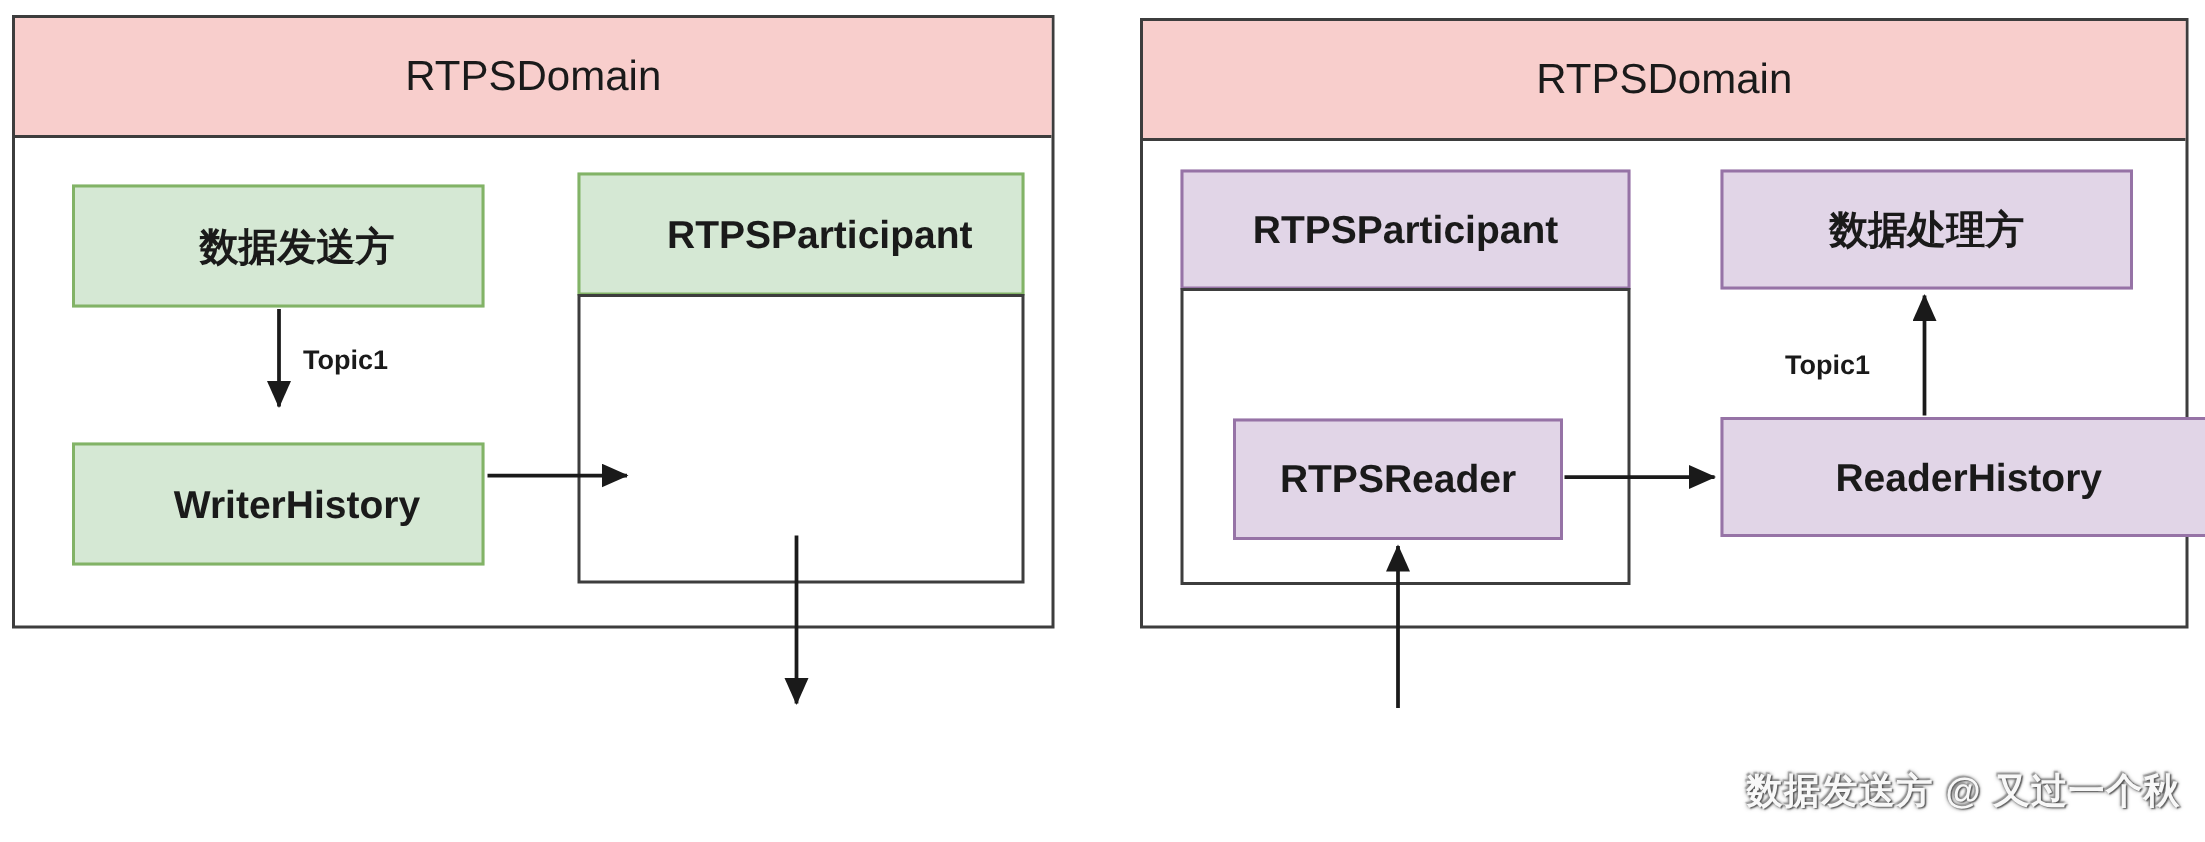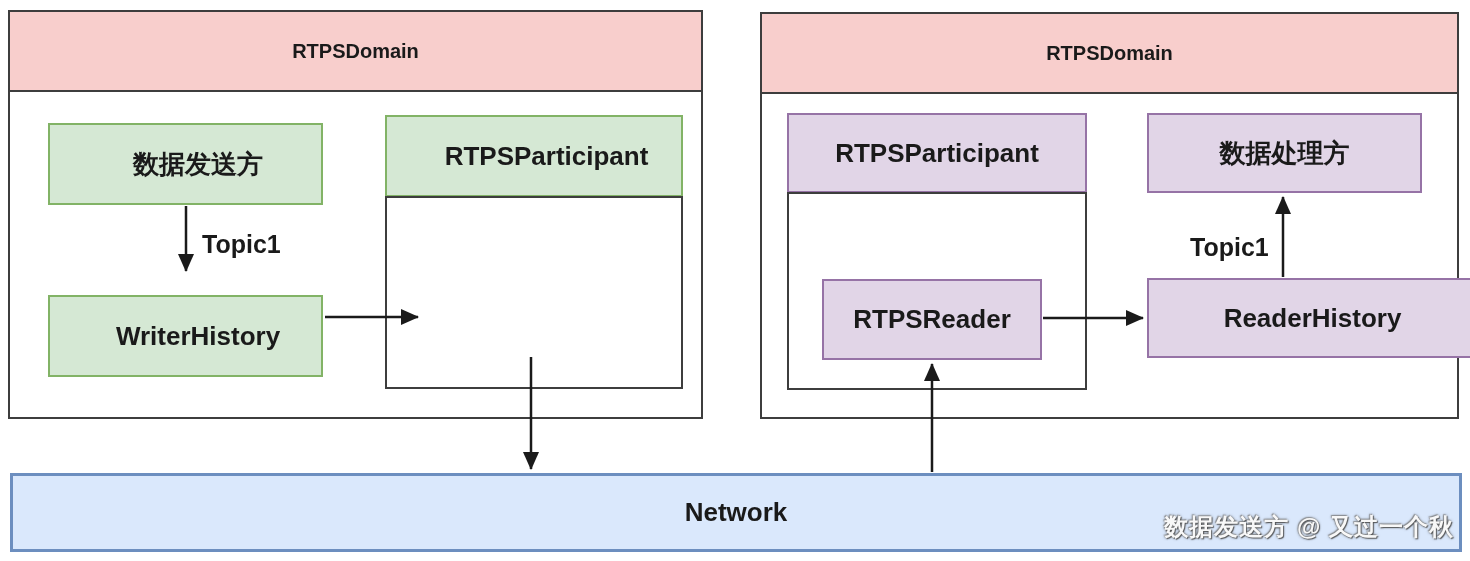--- a/index.html
+++ b/index.html
@@ -24,27 +24,27 @@
   }
   .abs{position:absolute;box-sizing:border-box;}
   .center{display:flex;align-items:center;justify-content:center;text-align:center;}
   .bold{font-weight:bold;color:var(--text-color);}
 
   .domain-box{border:2px solid var(--domain-border);background:#ffffff;}
   .domain-header{
     position:absolute;left:0;top:0;right:0;height:78px;
     background:var(--domain-header-fill);
     border-bottom:2px solid var(--domain-border);
-    font-size:20px;font-weight:bold;color:var(--text-color);
+    font-size:28px;font-weight:normal;color:var(--text-color);
     display:flex;align-items:center;justify-content:center;
   }
   .green-box{background:var(--green-fill);border:2px solid var(--green-border);font-size:26px;padding-left:25px;}
   .purple-box{background:var(--purple-fill);border:2px solid var(--purple-border);font-size:26px;}
   .participant-body{border:2px solid var(--domain-border);background:transparent;}
-  .topic-label{font-size:25px;font-weight:bold;color:var(--text-color);white-space:nowrap;}
+  .topic-label{font-size:18px;font-weight:bold;color:var(--text-color);white-space:nowrap;}
 
   #network-bar{
     background:var(--network-fill);
     border:3px solid var(--network-border);
     font-size:26px;font-weight:bold;color:var(--text-color);
   }
   #watermark{
     position:absolute;right:16px;top:511px;
     font-size:24px;font-weight:bold;color:#f8f8f8;white-space:nowrap;
     text-shadow:1px 1px 1px rgba(70,70,70,.85),-1px -1px 1px rgba(120,120,120,.7),0 0 3px rgba(80,80,80,.8);
@@ -83,21 +83,20 @@
   <div class="abs participant-body" style="left:787px;top:192px;width:300px;height:198px;"></div>
 
   <div class="abs center bold purple-box" style="left:1147px;top:113px;width:275px;height:80px;">数据处理方</div>
 
   <div class="abs center bold purple-box" style="left:822px;top:279px;width:220px;height:81px;">RTPSReader</div>
 
   <div class="abs center bold purple-box" style="left:1147px;top:278px;width:331px;height:80px;">ReaderHistory</div>
 
   <div class="abs topic-label" style="left:1190px;top:233px;">Topic1</div>
 
-  <div id="network-bar" class="abs center" style="left:10px;top:473px;width:1452px;height:79px;">Network</div>
 
   <div id="watermark">数据发送方 @ 又过一个秋</div>
 
   <svg id="arrow-layer" width="1470" height="561" viewBox="0 0 1470 561">
     <defs>
       <marker id="ah-end" markerUnits="userSpaceOnUse" markerWidth="20" markerHeight="18" refX="17" refY="8" orient="auto">
         <path class="ah" d="M0,0 L18,8 L0,16 Z"></path>
       </marker>
     </defs>
     <line x1="186" y1="206" x2="186" y2="271" marker-end="url(#ah-end)"></line>

